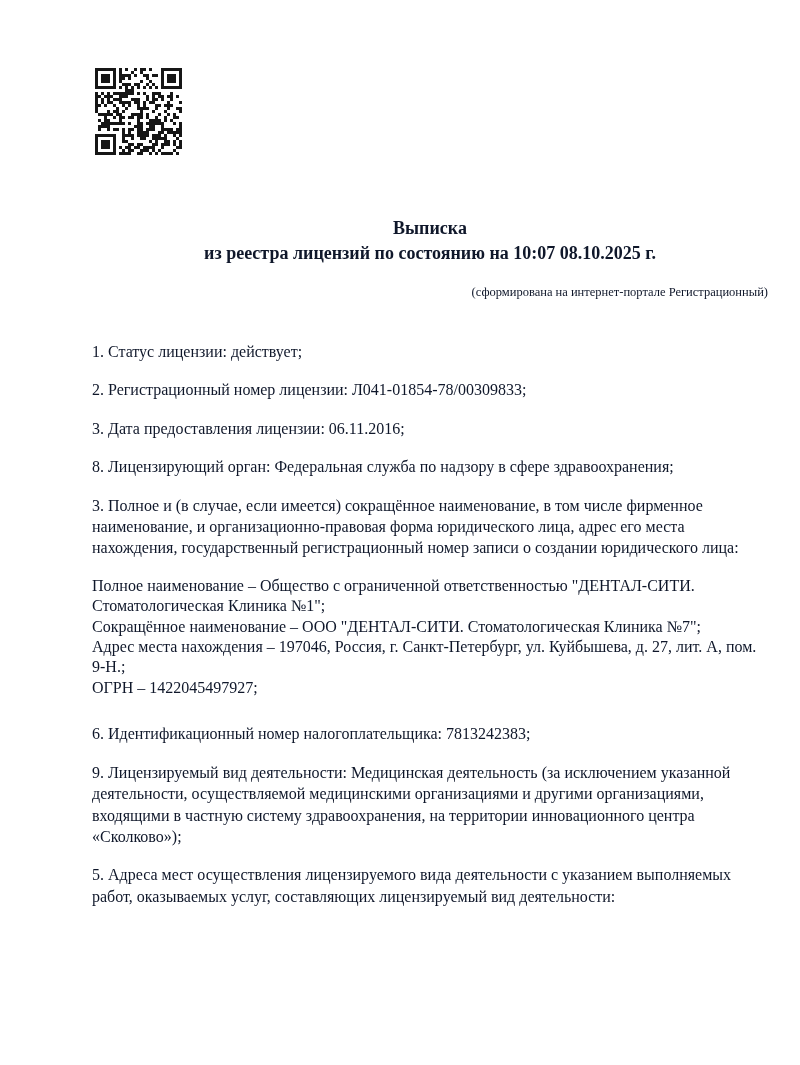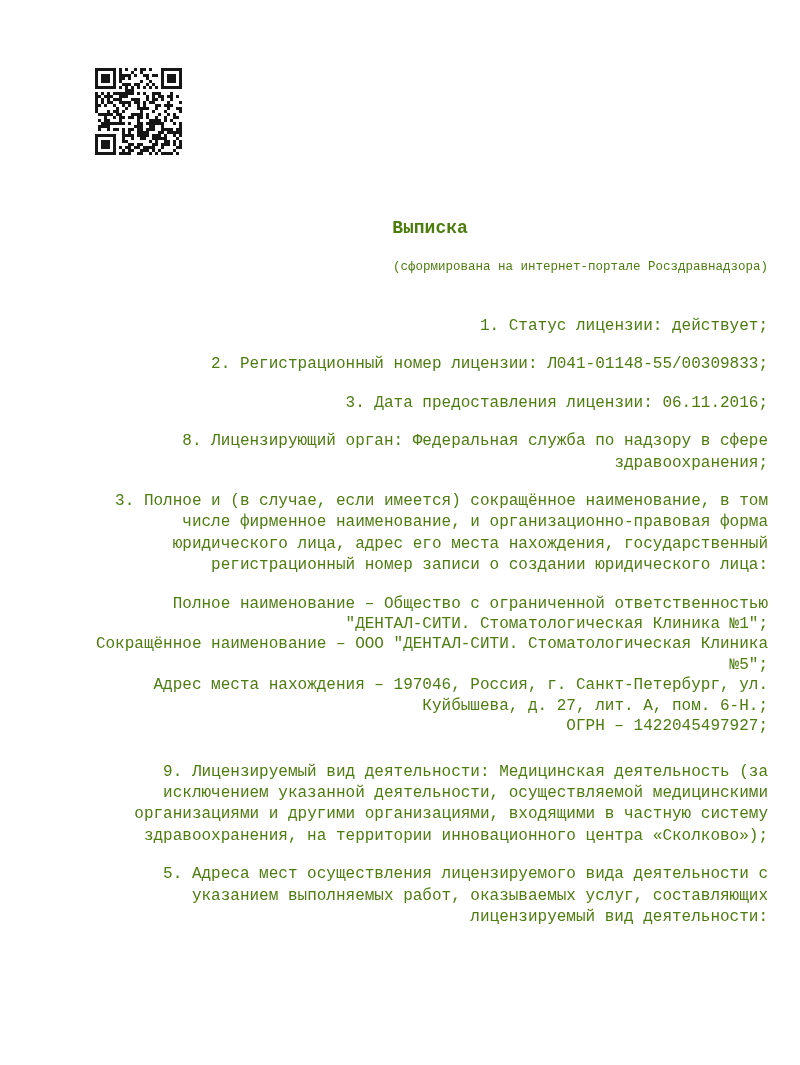--- a/index.html
+++ b/index.html
@@ -2,22 +2,22 @@
 <html><head>
 <meta charset="utf-8">
 <style>
   * { margin:0; padding:0; box-sizing:border-box; }
   html, body { background:#ffffff; }
   .page {
     position:relative;
     width:790px;
     height:1065px;
     background:#ffffff;
-    color:#4d7c0f;
-    font-family:Liberation Mono, monospace;
+    color:#0f172a;
+    font-family:Liberation Serif, serif;
     overflow:hidden;
   }
   .qr {
     position:absolute;
     left:95px;
     top:68px;
     width:87px;
     height:87px;
   }
   .content {
@@ -35,21 +35,20 @@
   .subtitle {
     text-align:right;
     font-size:12.5px;
     line-height:15px;
     margin-top:19px;
   }
   .body {
     margin-top:41px;
     font-size:16px;
     line-height:21.4px;
-    text-align:right;
   }
   .body p { margin:0 0 17px 0; }
   .entity-block { margin:0 0 25px 0; line-height:20.4px; }
   .entity-block p { margin:0; }
 </style>
 </head>
 <body>
 
 <div class="page">
 
@@ -464,34 +463,36 @@
         <rect x="66" y="84" width="3" height="3"></rect>
         <rect x="69" y="84" width="3" height="3"></rect>
         <rect x="72" y="84" width="3" height="3"></rect>
         <rect x="75" y="84" width="3" height="3"></rect>
         <rect x="81" y="84" width="3" height="3"></rect>
       </svg>
   </div>
 
   <div class="content">
     <div class="title-line">Выписка</div>
-    <div class="subtitle">(сформирована на интернет-портале Росздравнадзора)</div>
+    <div class="title-line">из реестра лицензий по состоянию на 10:07 08.10.2025 г.</div>
+    <div class="subtitle">(сформирована на интернет-портале Регистрационный)</div>
 
     <div class="body">
       <p>1. Статус лицензии: действует;</p>
-      <p>2. Регистрационный номер лицензии: Л041-01148-55/00309833;</p>
+      <p>2. Регистрационный номер лицензии: Л041-01854-78/00309833;</p>
       <p>3. Дата предоставления лицензии: 06.11.2016;</p>
       <p>8. Лицензирующий орган: Федеральная служба по надзору в сфере здравоохранения;</p>
       <p>3. Полное и (в случае, если имеется) сокращённое наименование, в том числе фирменное наименование, и организационно-правовая форма юридического лица, адрес его места нахождения, государственный регистрационный номер записи о создании юридического лица:</p>
 
       <div class="entity-block">
         <p>Полное наименование – Общество с ограниченной ответственностью "ДЕНТАЛ-СИТИ. Стоматологическая Клиника №1";</p>
-        <p>Сокращённое наименование – ООО "ДЕНТАЛ-СИТИ. Стоматологическая Клиника №5";</p>
-        <p>Адрес места нахождения – 197046, Россия, г. Санкт-Петербург, ул. Куйбышева, д. 27, лит. А, пом. 6-Н.;</p>
+        <p>Сокращённое наименование – ООО "ДЕНТАЛ-СИТИ. Стоматологическая Клиника №7";</p>
+        <p>Адрес места нахождения – 197046, Россия, г. Санкт-Петербург, ул. Куйбышева, д. 27, лит. А, пом. 9-Н.;</p>
         <p>ОГРН – 1422045497927;</p>
       </div>
 
+      <p>6. Идентификационный номер налогоплательщика: 7813242383;</p>
       <p>9. Лицензируемый вид деятельности: Медицинская деятельность (за исключением указанной деятельности, осуществляемой медицинскими организациями и другими организациями, входящими в частную систему здравоохранения, на территории инновационного центра «Сколково»);</p>
       <p>5. Адреса мест осуществления лицензируемого вида деятельности с указанием выполняемых работ, оказываемых услуг, составляющих лицензируемый вид деятельности:</p>
     </div>
   </div>
 
 </div>
 
 </body></html>

